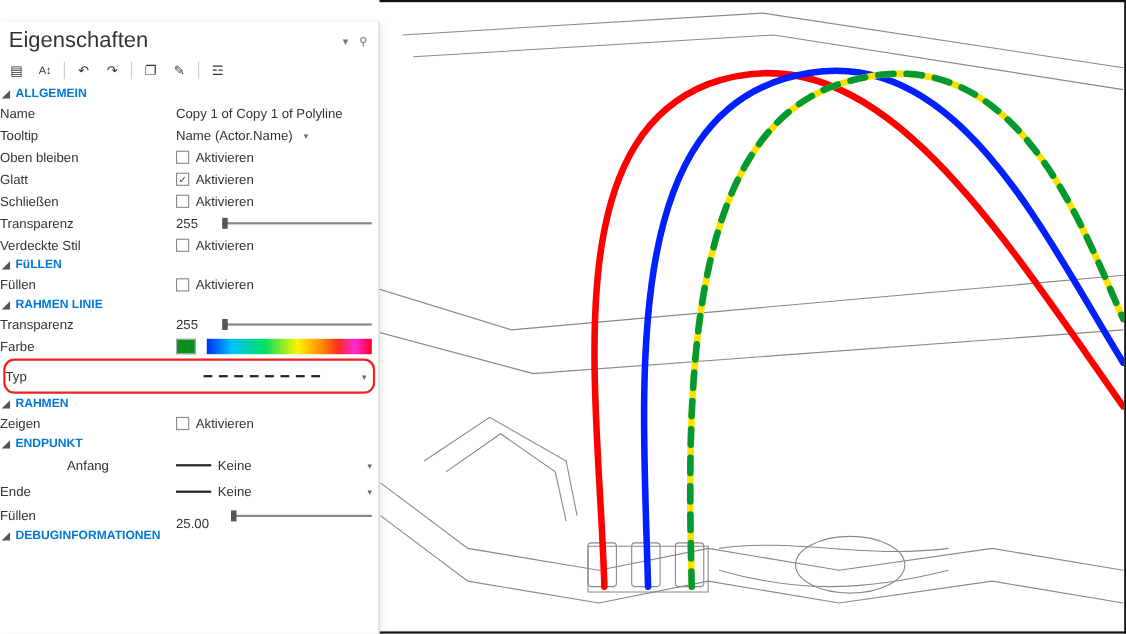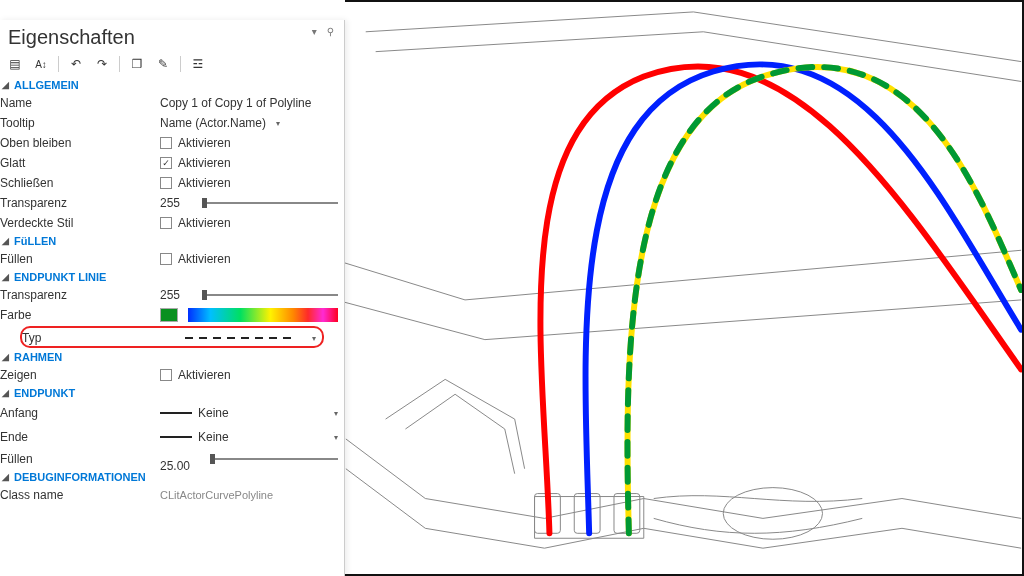--- a/index.html
+++ b/index.html
@@ -19,21 +19,21 @@
     left: 0; top: 20px;
     width: 345px;
     height: 556px;
     background: #fff;
     border-right: 1px solid #ccc;
     box-shadow: 2px 0 6px rgba(0,0,0,0.08);
     z-index: 10;
   }
   .panel-header {
     display: flex;
-    align-items: flex-start;
+    align-items: center;
     justify-content: space-between;
     padding: 6px 10px 2px 8px;
   }
   .panel-title {
     font-size: 20px;
     font-weight: 400;
     color: #333;
   }
   .panel-header-icons {
     display: flex;
@@ -135,23 +135,22 @@
       #ff8800 70%, #ff2a2a 80%, #ff2ad4 90%, #ff0020 100%);
   }
   .combo-arrow {
     font-size: 8px;
     color: #666;
     padding-left: 4px;
   }
   .highlight-row {
     border: 2px solid #e22;
     border-radius: 10px;
-    margin: 1px 20px;
-    height: 22px;
-    align-items: flex-end;
+    margin: 1px 3px;
+    height: 32px;
   }
   .dash-preview {
     flex: 1;
     height: 14px;
     display: flex;
     align-items: center;
     justify-content: center;
   }
   .dash-preview .d {
     width: 8px; height: 2px; background: #222; margin: 0 3px;
@@ -266,21 +265,21 @@
       <div class="value">
         <span class="chk"></span>
         <span>Aktivieren</span>
         </div>
     </div>
   </div>
 
   <div class="section">
     <div class="section-header">
       <span class="tri">◢</span>
-      <span>ENDPUNKT LINIE</span>
+      <span>RAHMEN LINIE</span>
     </div>
     <div class="row">
       <div class="label">Transparenz</div>
       <div class="value">
         <span style="flex:0 0 36px;">255</span>
         <div class="slider">
             <div class="track"></div>
             <div class="knob" style="left:0;"></div>
           </div>
       </div>
@@ -322,21 +321,21 @@
         <span>Aktivieren</span>
         </div>
     </div>
   </div>
 
   <div class="section">
     <div class="section-header">
       <span class="tri">◢</span>
       <span>ENDPUNKT</span>
     </div>
-    <div class="row" style="height:24px;">
+    <div class="row" style="height:24px;text-align:center;">
       <div class="label">Anfang</div>
       <div class="value">
         <div class="arrow-preview"></div>
         <span>Keine</span>
         <span class="combo-arrow" style="margin-left:auto;">▾</span>
       </div>
     </div>
     <div class="row" style="height:24px;">
       <div class="label">Ende</div>
       <div class="value">
@@ -354,26 +353,20 @@
             <div class="knob" style="left:0;"></div>
           </div>
       </div>
     </div>
   </div>
 
   <div class="section">
     <div class="section-header">
       <span class="tri">◢</span>
       <span>DEBUGINFORMATIONEN</span>
-    </div>
-    <div class="row">
-      <div class="label">Class name</div>
-      <div class="value" style="color:#888;font-size:11px;">
-          <span>CLitActorCurvePolyline</span>
-        </div>
     </div>
   </div>
 </div>
 
 <div class="viewport">
   <svg viewBox="0 0 680 576">
 
     <g stroke="#888" stroke-width="1" fill="none">
       <path d="M20 30 L 350 10 L 680 60"></path>
       <path d="M30 50 L 360 30 L 680 80"></path>

